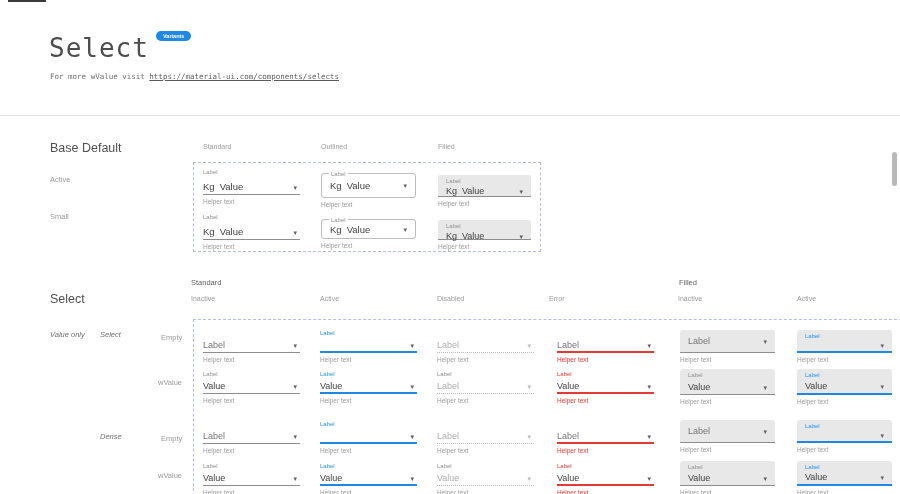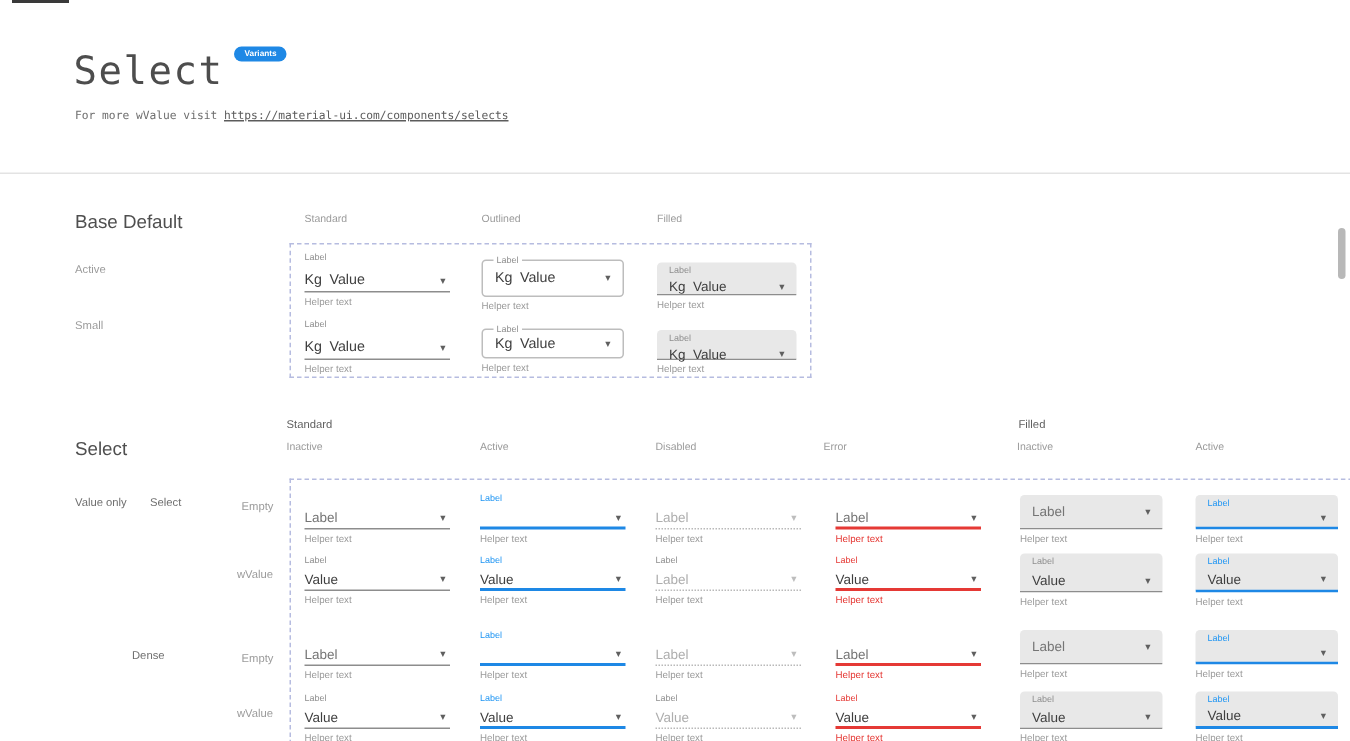--- a/index.html
+++ b/index.html
@@ -13,21 +13,21 @@
   .badge{left:156px;top:31px;background:#1e88e5;color:#fff;font-size:5.5px;font-weight:bold;padding:2px 7px;border-radius:7px;line-height:6px;}
   .intro{left:50px;top:72px;font-size:7.5px;color:#6e6e6e;}
   .intro a{color:#5c5c5c;text-decoration:underline;}
   .divider{left:0;top:115px;width:900px;height:1px;background:#e3e3e3;}
 
   
   .sec-h{font-size:12.5px;color:#4f4f4f;}
   .hdr-sm{font-size:7px;color:#9b9b9b;}
   .hdr-grp{font-size:7.5px;color:#5f5f5f;}
   .row-lbl{font-size:7.5px;color:#9b9b9b;}
-  .row-lbl.strong{color:#6e6e6e;}
+  .row-lbl.strong{color:#6e6e6e;font-style:italic;}
 
   
   .dash{border:1px dashed #b6bce0;}
   .dash1{left:193px;top:162px;width:346px;height:88px;}
   .dash2{left:193px;top:319px;width:762px;height:230px;}
 
   
   .cell{position:absolute;width:97px;}
   .cap{height:11px;line-height:12px;font-size:6px;color:#8f8f8f;}
   .vrow{height:12px;display:flex;align-items:flex-end;justify-content:space-between;padding:0 3px 2px 0;border-bottom:1px solid #8d8d8d;font-size:9px;color:#3f3f3f;line-height:10px;}
@@ -168,21 +168,21 @@
 <div class="abs hdr-sm" style="left:320px;top:295px">Active</div>
 <div class="abs hdr-sm" style="left:437px;top:295px">Disabled</div>
 <div class="abs hdr-sm" style="left:549px;top:295px">Error</div>
 <div class="abs hdr-sm" style="left:678px;top:295px">Inactive</div>
 <div class="abs hdr-sm" style="left:797px;top:295px">Active</div>
 
 <div class="abs row-lbl strong" style="left:50px;top:330px">Value only</div>
 <div class="abs row-lbl strong" style="left:100px;top:330px">Select</div>
 <div class="abs row-lbl" style="left:161px;top:333px">Empty</div>
 <div class="abs row-lbl" style="left:158px;top:378px">wValue</div>
-<div class="abs row-lbl strong" style="left:88px;top:432px">Dense</div>
+<div class="abs row-lbl strong" style="left:100px;top:432px">Dense</div>
 <div class="abs row-lbl" style="left:161px;top:434px">Empty</div>
 <div class="abs row-lbl" style="left:158px;top:471px">wValue</div>
 <div class="abs dash dash2"></div>
 
 <div class="cell" style="left:203px;top:327px">
   <div class="cap"></div>
   <div class="vrow">
     <span class="ph">Label</span>
     <span class="arrow">▾</span>
   </div>

